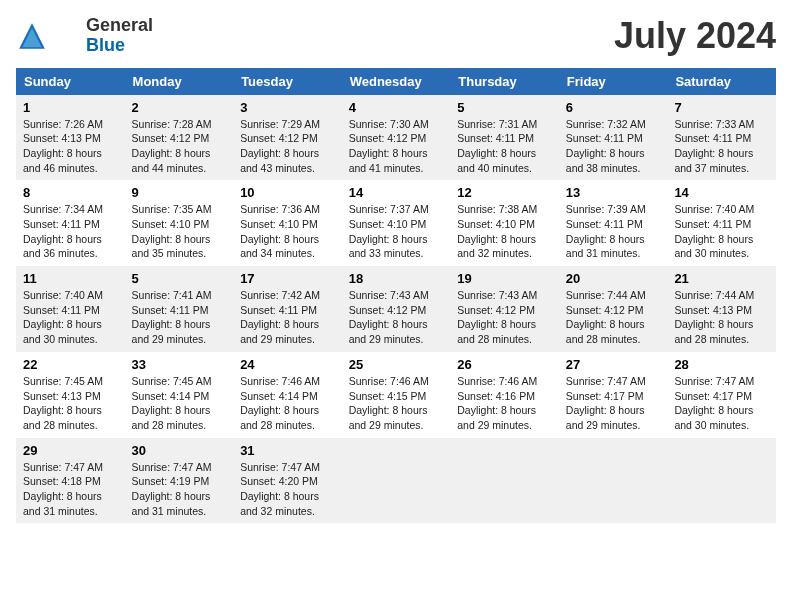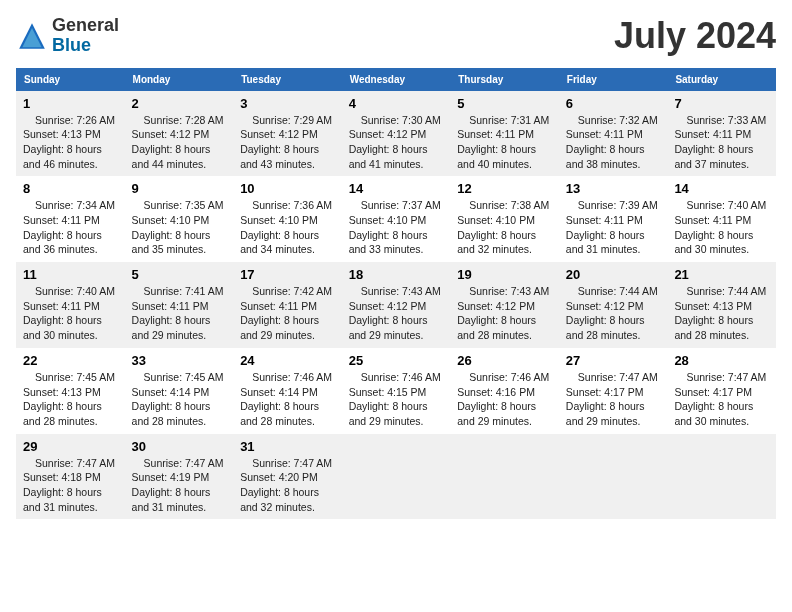--- a/index.html
+++ b/index.html
@@ -18,20 +18,21 @@
     }
     .logo {
       display: flex;
       align-items: center;
       gap: 4px;
     }
     .logo-text {
       font-size: 18px;
       font-weight: bold;
       line-height: 1.1;
+      margin-left: 34px;
     }
     .logo-general { color: #333; }
     .logo-blue { color: #0369a1; }
     .logo-icon {
       width: 32px;
       height: 32px;
     }
     .title-block {
       text-align: right;
     }
@@ -48,21 +49,21 @@
     table {
       width: 100%;
       border-collapse: collapse;
       font-size: 11px;
     }
     thead tr th {
       background-color: #2a6bb5;
       color: #fff;
       text-align: left;
       padding: 6px 8px;
-      font-size: 10px;
+      font-size: 13px;
       font-weight: bold;
     }
     tbody tr {
       vertical-align: top;
     }
     tbody tr:nth-child(odd) {
       background-color: #f0f0f0;
     }
     tbody tr:nth-child(even) {
       background-color: #ffffff;
@@ -77,21 +78,20 @@
     .day-num {
       font-size: 13px;
       font-weight: bold;
       display: block;
       margin-bottom: 2px;
     }
     .day-info {
       font-size: 10.5px;
       color: #222;
       line-height: 1.4;
-      margin-left: 12px;
     }
   </style>
 </head>
 <body>
 
 <div class="header">
   <div class="logo">
     <svg class="logo-icon" viewBox="0 0 40 40" xmlns="http://www.w3.org/2000/svg">
       <polygon points="20,4 36,36 4,36" fill="#1a6bbf"></polygon>
       <polygon points="20,10 32,34 8,34" fill="#4a9fd5"></polygon>

